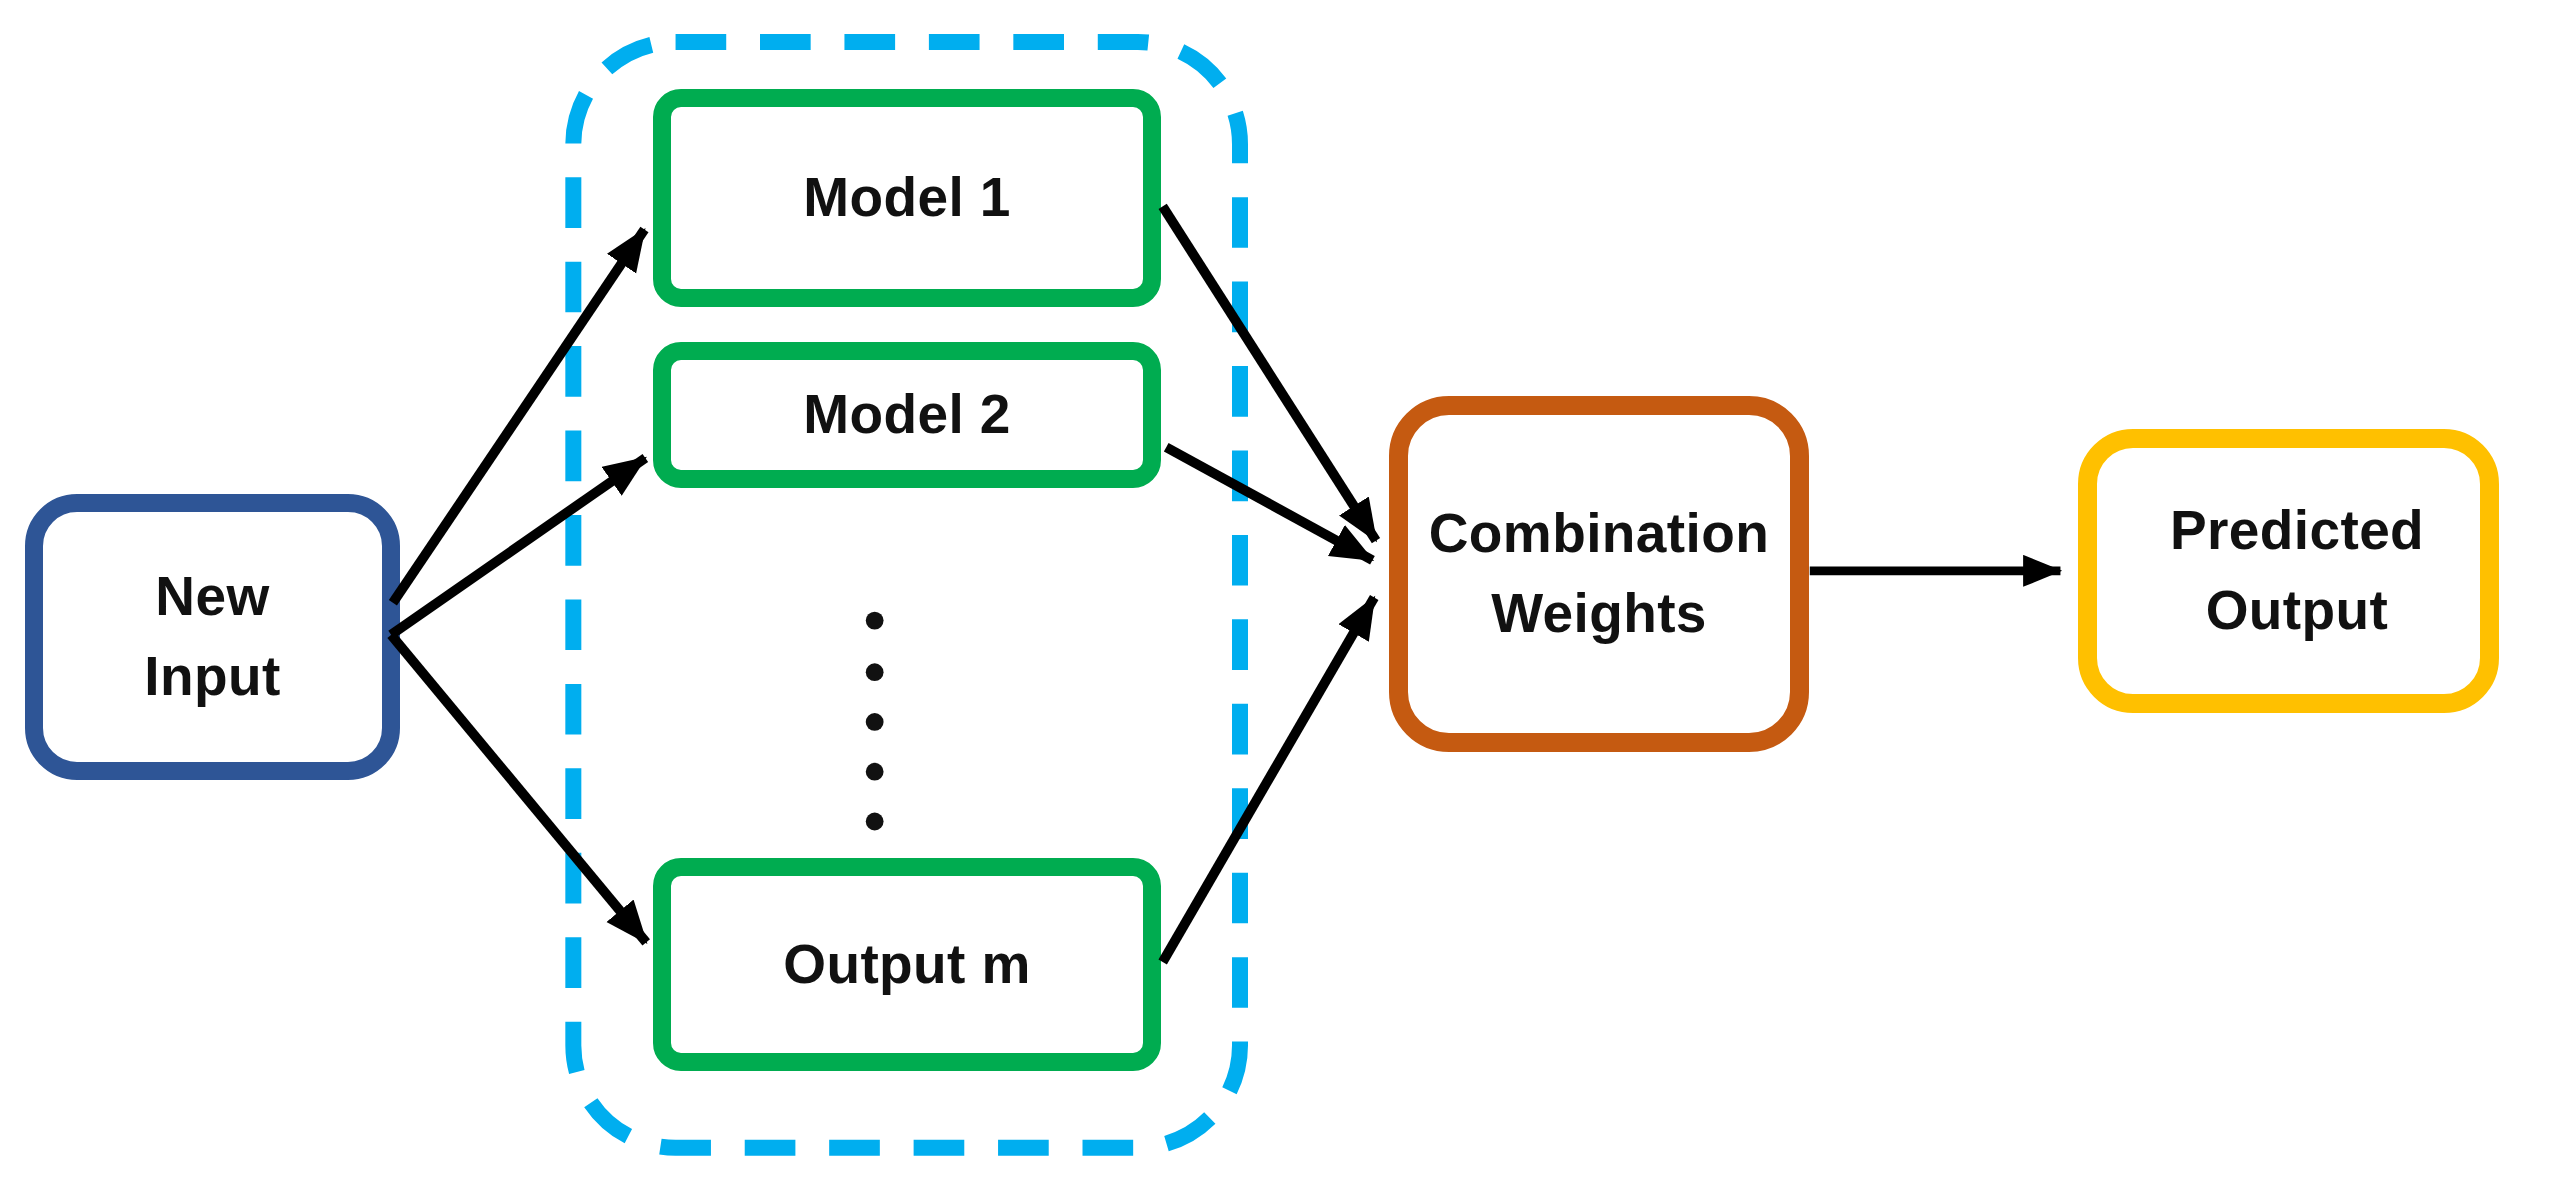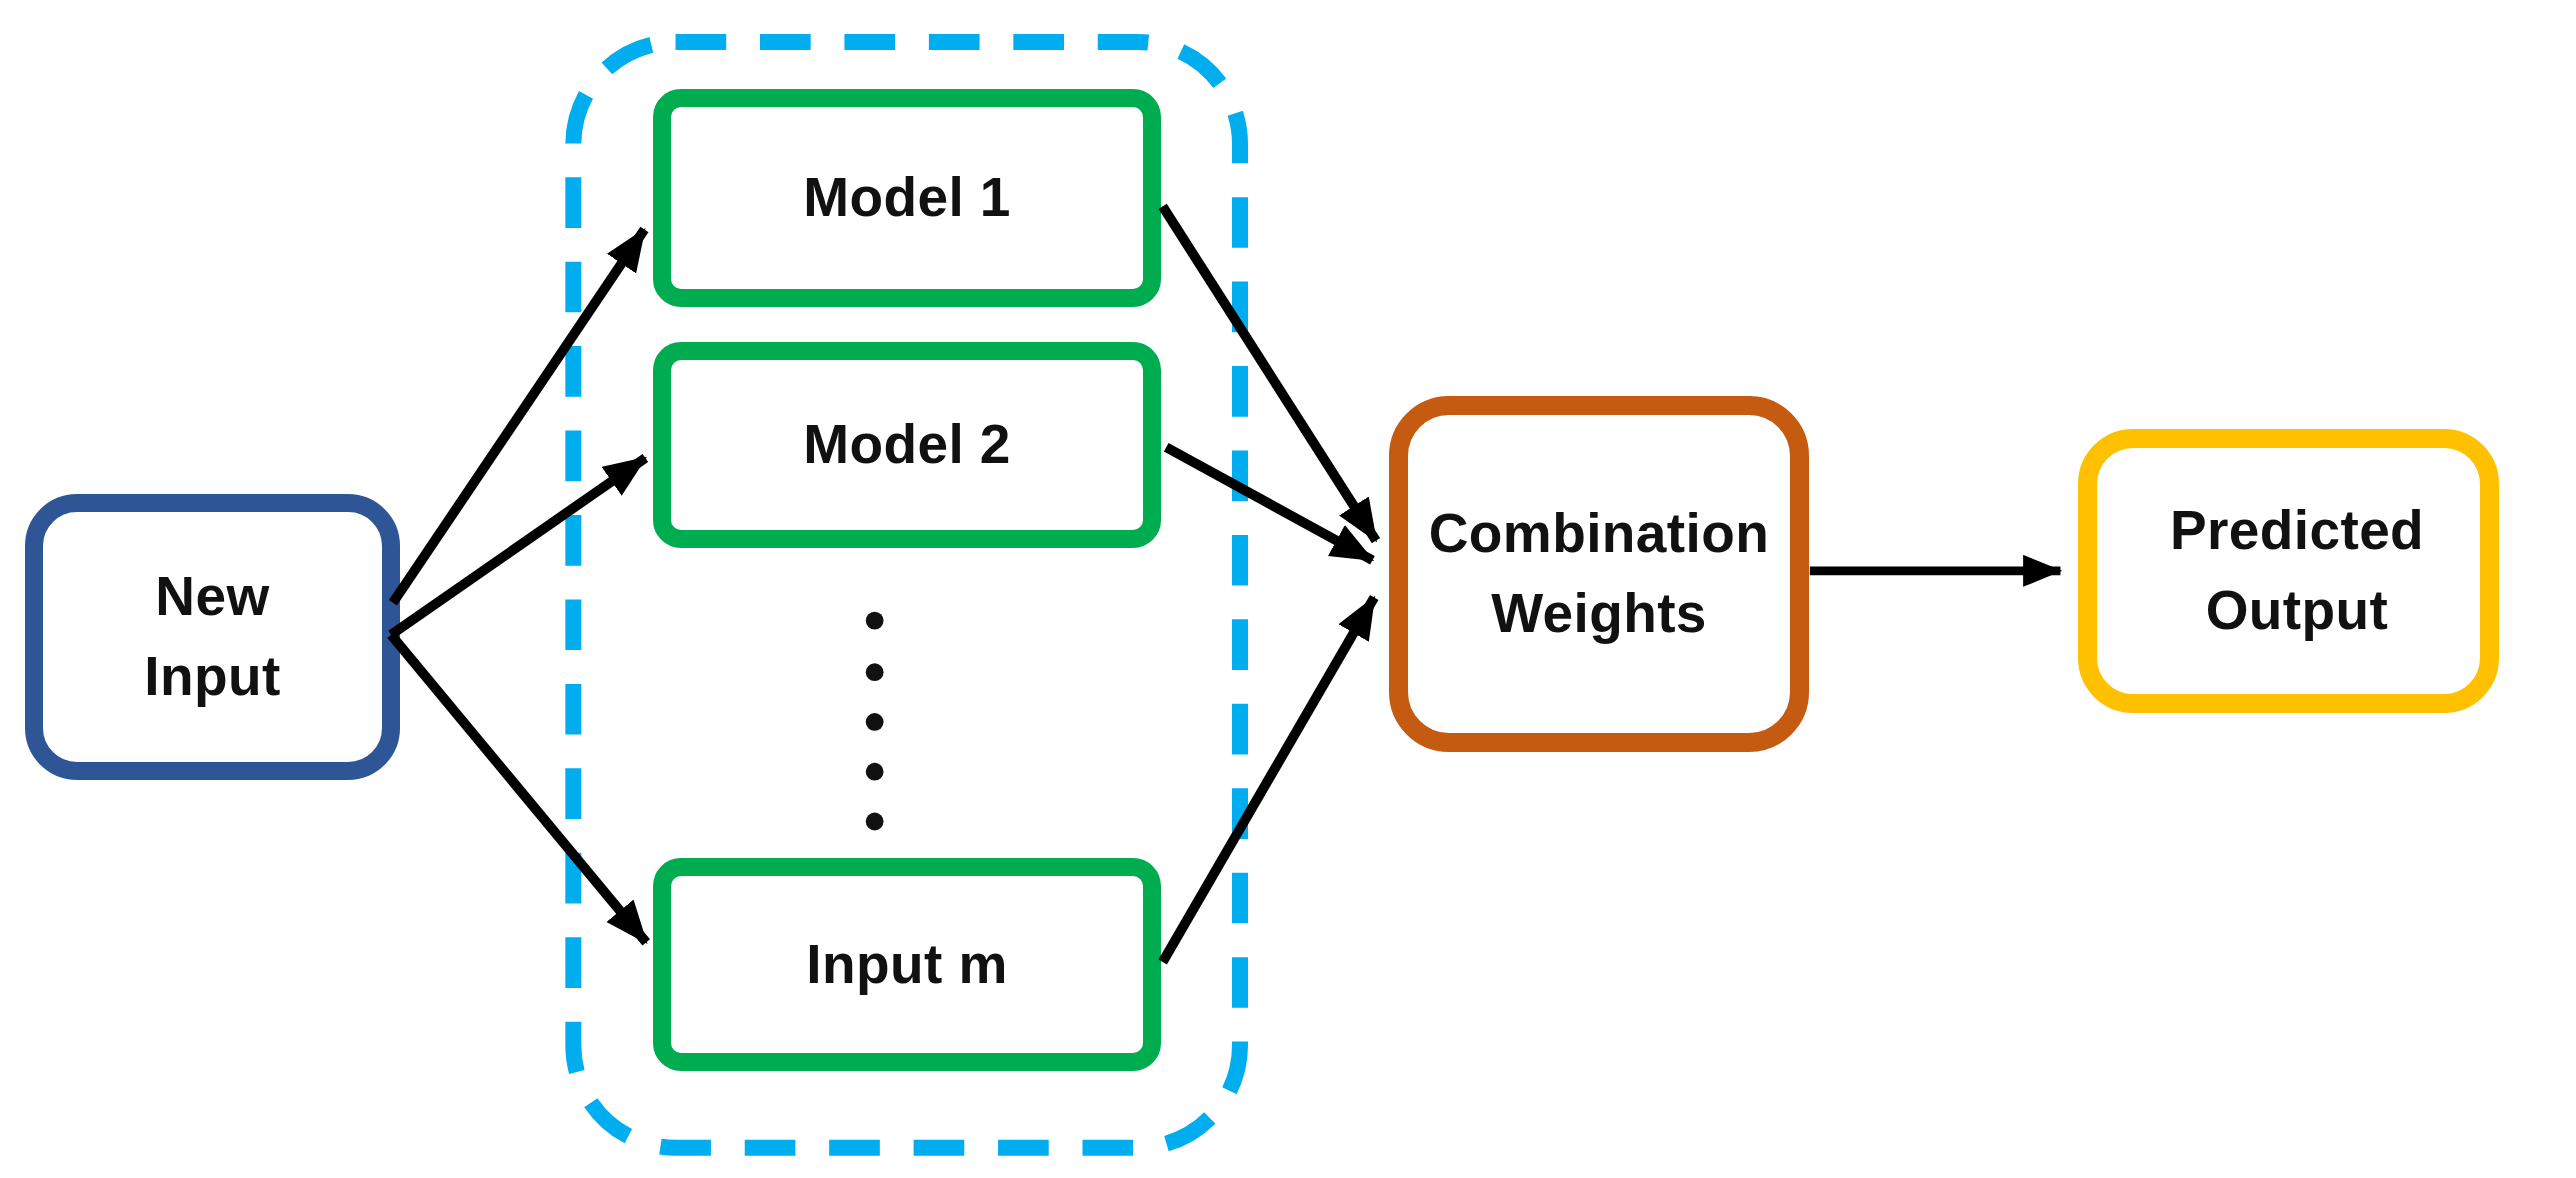--- a/index.html
+++ b/index.html
@@ -39,21 +39,21 @@
   .node-new-input {
     left: 25px; top: 494px; width: 375px; height: 286px;
     border: 18px solid #2E5596; border-radius: 52px; align-items: center;
   }
   .node-new-input .lbl { width: 204px; }
   .node-model {
     border: 18px solid #00AC50; border-radius: 28px;
     left: 653px; width: 508px;
   }
   .node-model-1 { top: 89px; height: 218px; }
-  .node-model-2 { top: 342px; height: 206px; }
+  .node-model-2 { top: 342px; height: 146px; }
   .node-model-m { top: 858px; height: 213px; }
   .node-combination-weights {
     left: 1389px; top: 396px; width: 420px; height: 356px;
     border: 19.6px solid #C55A11; border-radius: 60px;
   }
   .node-combination-weights .lbl { width: 373px; }
   .node-predicted-output {
     left: 2078px; top: 429px; width: 421px; height: 284px;
     border: 19.6px solid #FFC000; border-radius: 55px; padding-left: 17px;
   }
@@ -70,21 +70,21 @@
 
   <div class="node node-model node-model-1">
     <span class="lbl">Model 1</span>
   </div>
 
   <div class="node node-model node-model-2">
     <span class="lbl">Model 2</span>
   </div>
 
   <div class="node node-model node-model-m">
-    <span class="lbl">Input m</span>
+    <span class="lbl">Output m</span>
   </div>
 
   <div class="node node-combination-weights">
     <span class="lbl">Combination Weights</span>
   </div>
 
   <div class="node node-predicted-output">
     <span class="lbl">Predicted Output</span>
   </div>
 

